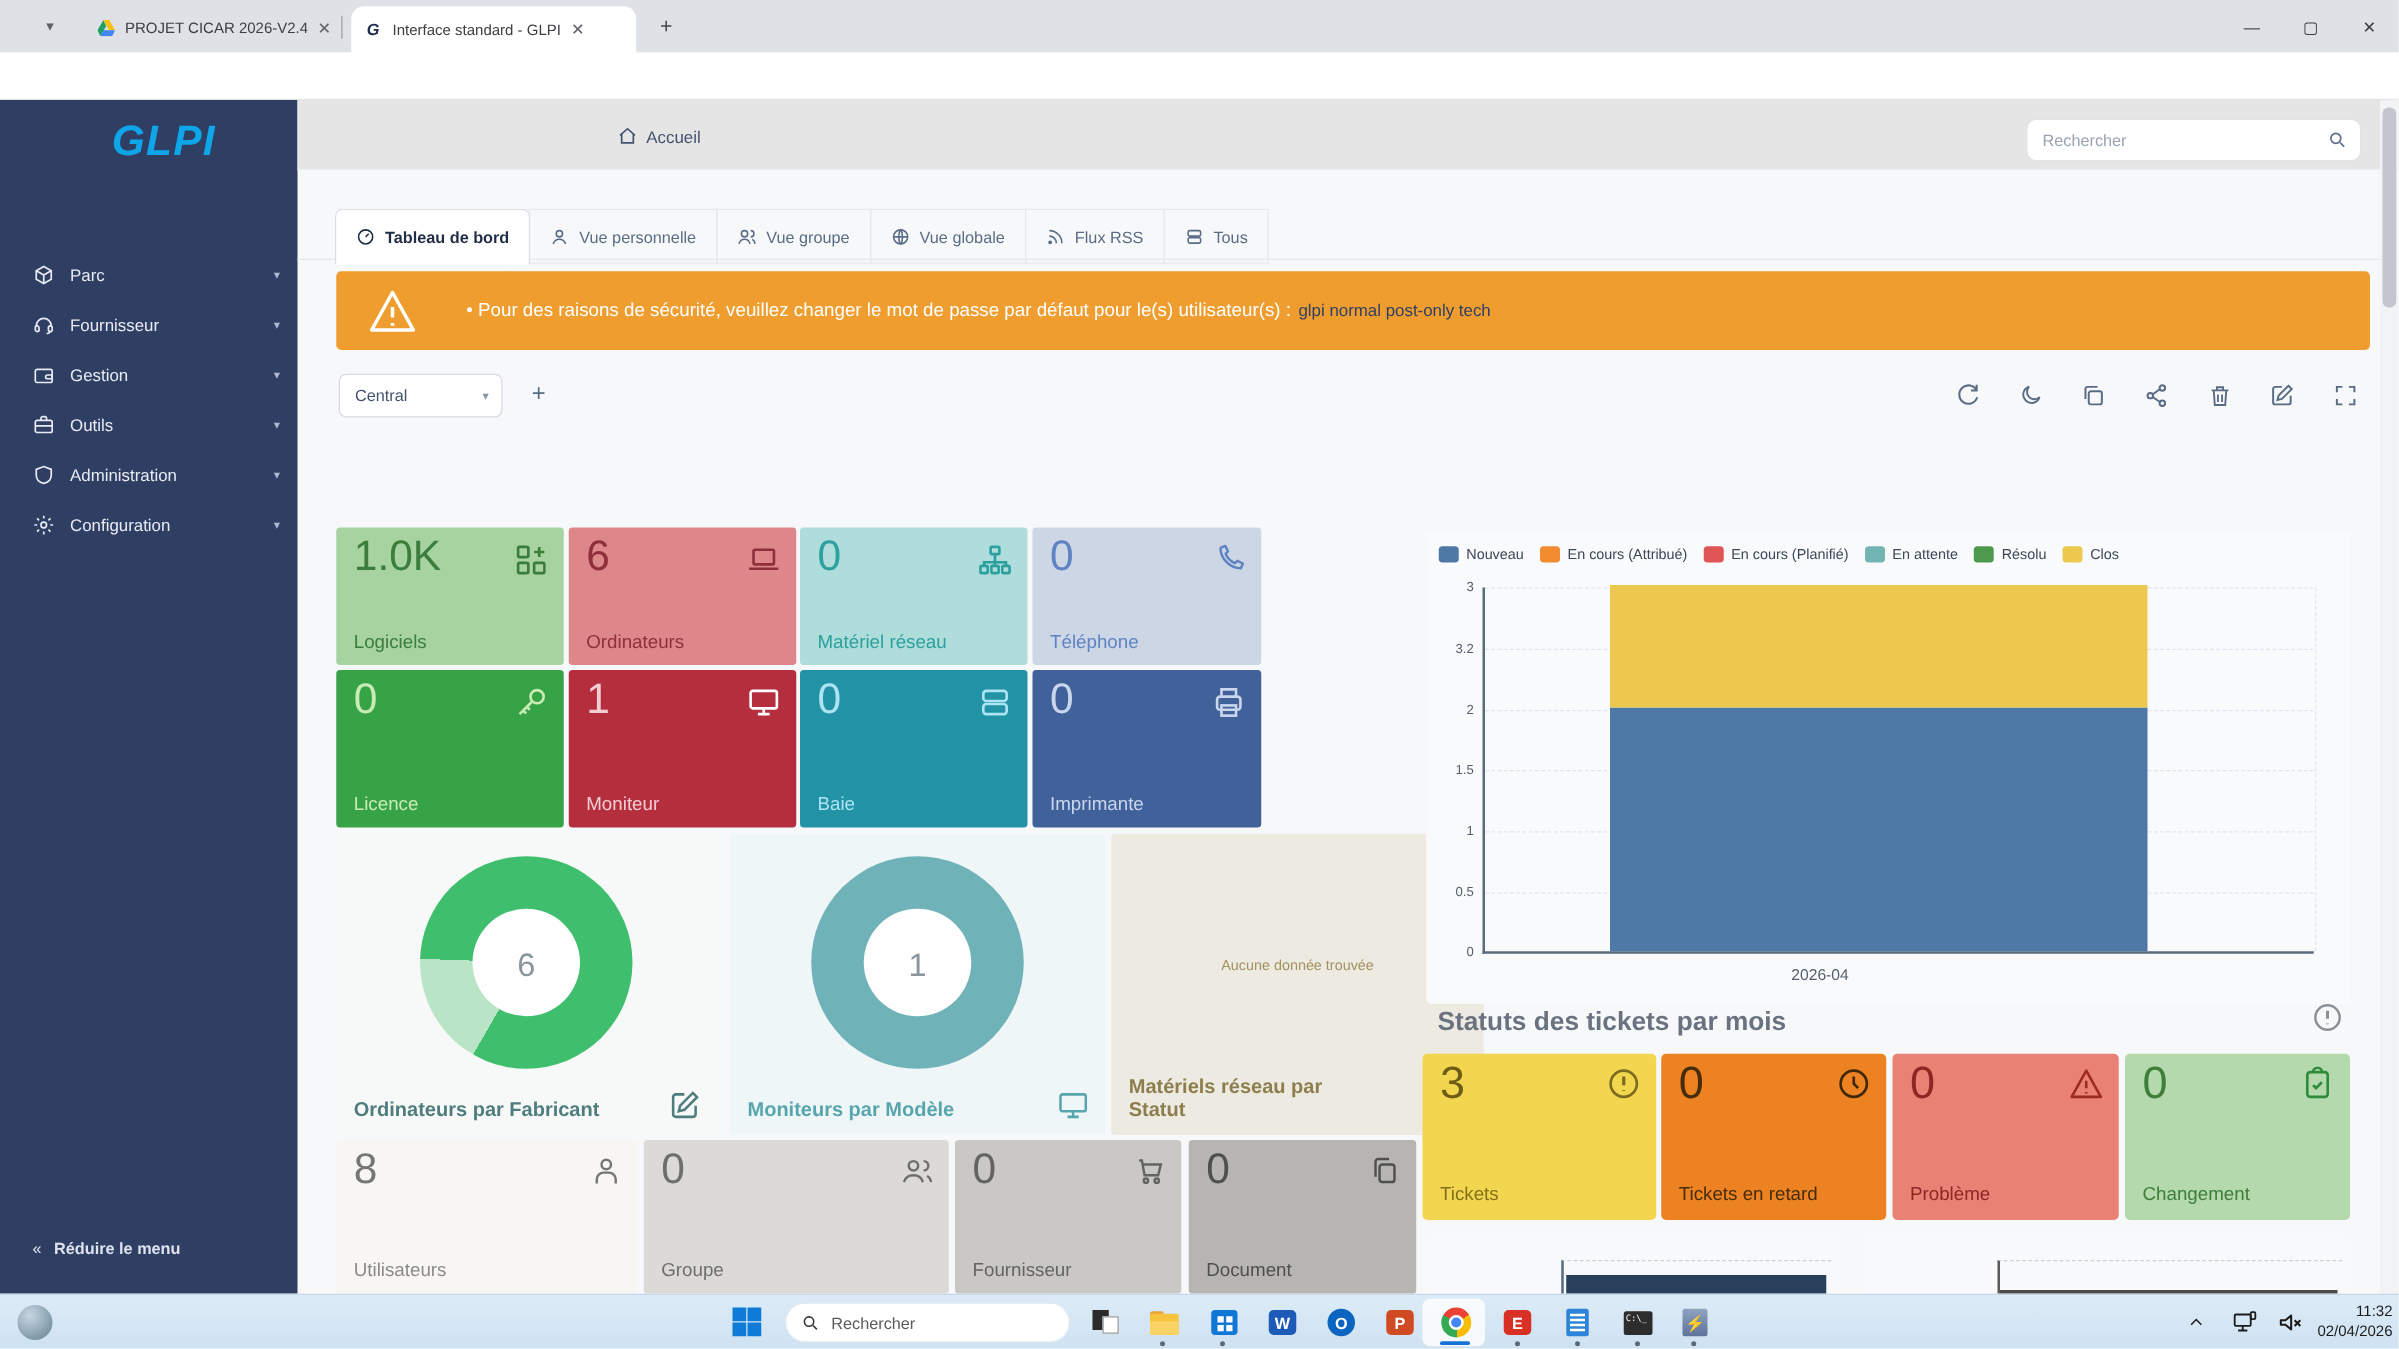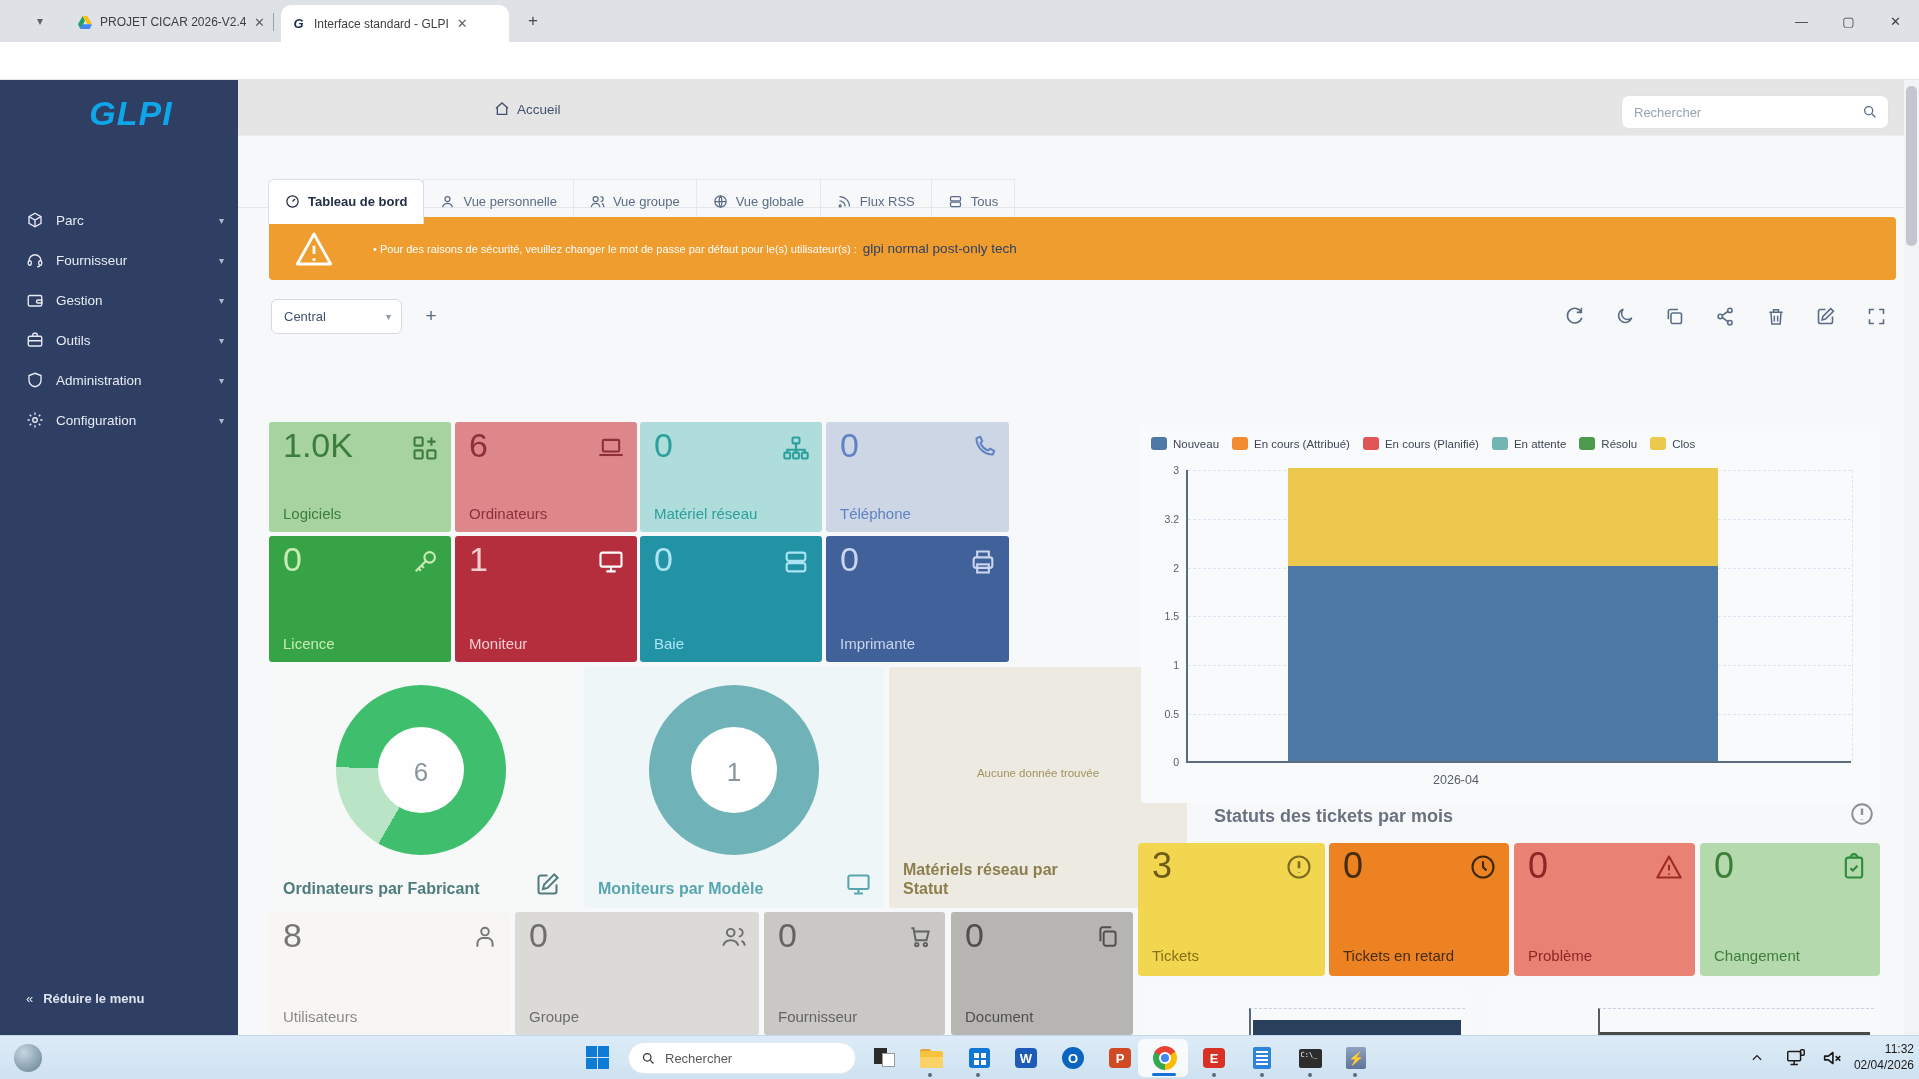--- a/index.html
+++ b/index.html
@@ -42,27 +42,27 @@
   .crumb { left:256px; top:16px; height:26px; display:flex; align-items:center; gap:7px; color:#42526e; font-size:13.5px; }
   .gsearch { left:1383px; top:15px; width:268px; height:34px; background:#fff; border:1px solid #dfe3e8; border-radius:8px; display:flex; align-items:center; padding:0 10px 0 12px; }
   .gsearch input { border:0; outline:0; flex:1; font-size:13px; color:#42526e; font-family:"Liberation Sans",sans-serif; background:transparent; }
   .gsearch input::placeholder { color:#98a2b3; }
   .ublock { left:1646px; top:10px; width:204px; height:38px; text-align:right; }
   .uname { font-size:13px; color:#42526e; }
   .uent { font-size:11px; color:#68788f; margin-top:2px; }
 
   .tabsrow { left:238px; top:83px; width:1681px; height:45px; }
   .tabsrow .rule { position:absolute; left:0; bottom:0; width:100%; height:1px; background:#e3e6ea; }
-  .gtabs { position:absolute; left:31px; top:16px; height:45px; display:flex; }
+  .gtabs { position:absolute; left:31px; top:4px; height:45px; display:flex; }
   .gtab { display:flex; align-items:center; gap:8px; padding:0 16px; font-size:13px; color:#5a6c85; border:1px solid #e6e8ec; margin-left:-1px; background:transparent; height:44px; }
   .gtab.active { background:#fff; border:1px solid #d9dee4; border-bottom:1px solid #fff; border-radius:6px 6px 0 0; color:#1f2d45; font-weight:bold; height:45px; z-index:2; }
 
   .banner { left:269px; top:137px; width:1627px; height:63px; background:#ef9d2f; border-radius:4px; display:flex; align-items:center; }
   .banner .w-tri { margin-left:24px; }
-  .banner .btxt { margin-left:38px; color:#fff; font-size:11px; }
+  .banner .btxt { margin-left:38px; color:#fff; font-size:15px; }
   .banner .busers { color:#2f3f64; font-size:13.5px; margin-left:6px; }
 
   .dselect { left:271px; top:219px; width:131px; height:35px; background:#fff; border:1px solid #d5dae1; border-radius:6px; display:flex; align-items:center; padding:0 10px 0 12px; font-size:13px; color:#42526e; }
   .dselect .grow { flex:1; }
   .dplus { left:420px; top:225px; width:22px; height:22px; color:#5a6c85; font-size:19px; display:flex; align-items:center; justify-content:center; }
   .ticons { left:1563px; top:221px; width:324px; height:30px; display:flex; justify-content:space-between; align-items:center; color:#5a6c85; }
 
   
   .scard { border-radius:3px; }
   .snum { position:absolute; left:14px; top:4px; font-size:34px; }
@@ -85,21 +85,21 @@
   .lsw { width:16px; height:13px; border-radius:3px; }
   .plot { position:absolute; left:45px; top:45px; width:665px; height:293px; border-left:2px solid #5b6b80; border-bottom:2px solid #5b6b80; }
   .hgrid { position:absolute; left:0; width:100%; height:0; border-top:1px dashed #dfe4f2; }
   .vgrid { position:absolute; top:0; height:100%; width:0; border-left:1px dashed #dfe4f2; }
   .ytick { position:absolute; width:34px; text-align:right; font-size:10.5px; color:#555e6e; }
   .bar { position:absolute; left:100px; bottom:0; width:430px; }
   .seg-blue { position:absolute; left:0; bottom:0; width:430px; height:195px; background:#4e79a7; }
   .seg-yellow { position:absolute; left:0; bottom:195px; width:430px; height:98px; background:#ecc94e; }
   .xlab { position:absolute; left:145px; top:348px; width:340px; text-align:center; font-size:12.5px; color:#555e6e; }
 
-  .tstitle { left:1214px; top:726px; font-size:18px; font-weight:bold; color:#6a7280; }
+  .tstitle { left:1150px; top:726px; font-size:21px; font-weight:bold; color:#6a7280; }
   .tsinfo { left:1849px; top:721px; color:#8a9199; }
 
   .tkcard { top:763px; height:133px; border-radius:4px; }
   .tknum { position:absolute; left:14px; top:2px; font-size:36px; }
   .tklbl { position:absolute; left:14px; bottom:12px; font-size:15px; }
   .tkicn { position:absolute; right:12px; top:10px; }
 
   
   .bcard { top:832px; height:123px; border-radius:3px; }
 

